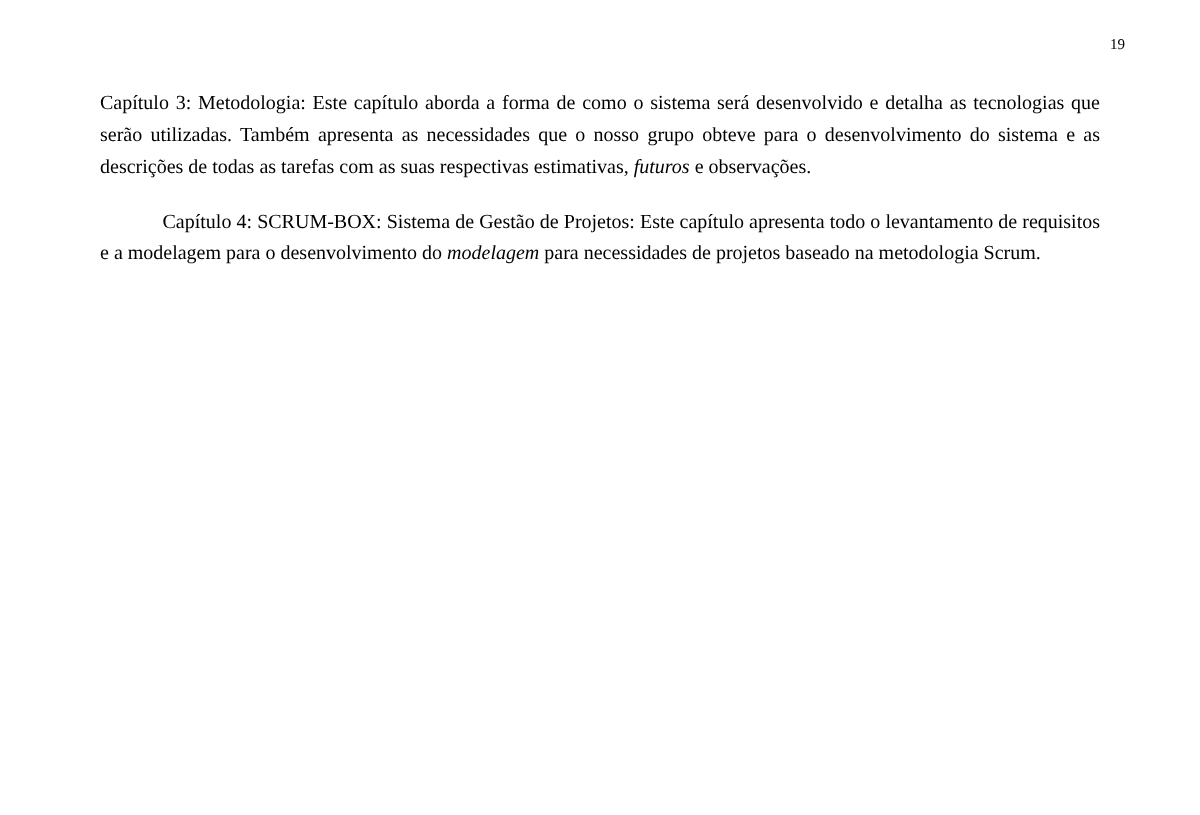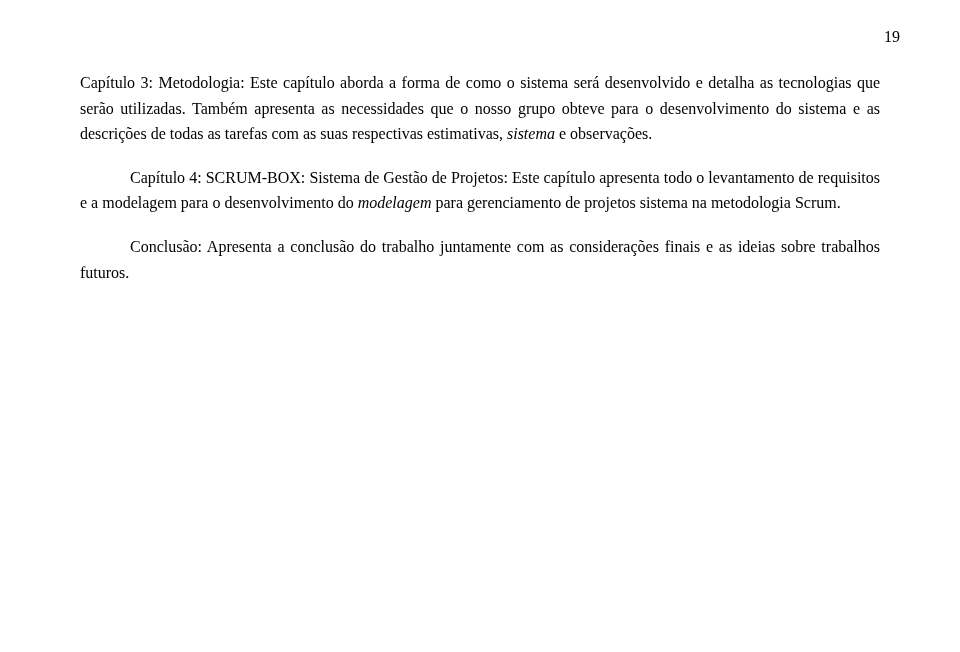--- a/index.html
+++ b/index.html
@@ -15,21 +15,21 @@
       font-family: "Times New Roman", Times, serif;
       font-size: 16px;
       color: #000000;
       position: relative;
     }
 
     .page-number {
       position: absolute;
       top: 28px;
       right: 60px;
-      font-size: 16px;
+      font-size: 12px;
       font-family: "Times New Roman", Times, serif;
     }
 
     .content {
       margin: 70px 80px 60px 80px;
       text-align: justify;
       line-height: 1.6;
     }
 
     .paragraph {
@@ -48,28 +48,25 @@
   </style>
 </head>
 <body>
 
 <span class="page-number">19</span>
 
 <div class="content">
 
   <p class="paragraph">
     <span>Capítulo 3: Metodologia: Este capítulo aborda a forma de como o sistema será desenvolvido e detalha as tecnologias que serão utilizadas. Também apresenta as necessidades que o nosso grupo obteve para o desenvolvimento do sistema e as descrições de todas as tarefas com as suas respectivas estimativas, </span>
-    <span class="italic"> sistema </span>
+    <span class="italic"> futuros </span>
     <span> e observações.</span>
   </p>
 
   <p class="paragraph-indent">
     <span>Capítulo 4: SCRUM-BOX: Sistema de Gestão de Projetos: Este capítulo apresenta todo o levantamento de requisitos e a modelagem para o desenvolvimento do </span>
     <span class="italic"> modelagem </span>
-    <span> para gerenciamento de projetos sistema na metodologia Scrum.</span>
+    <span> para necessidades de projetos baseado na metodologia Scrum.</span>
   </p>
 
 
-  <p class="paragraph-indent">
-    <span>Conclusão: Apresenta a conclusão do trabalho juntamente com as considerações finais e as ideias sobre trabalhos futuros.</span>
-  </p>
 
 </div>
 
 </body></html>

